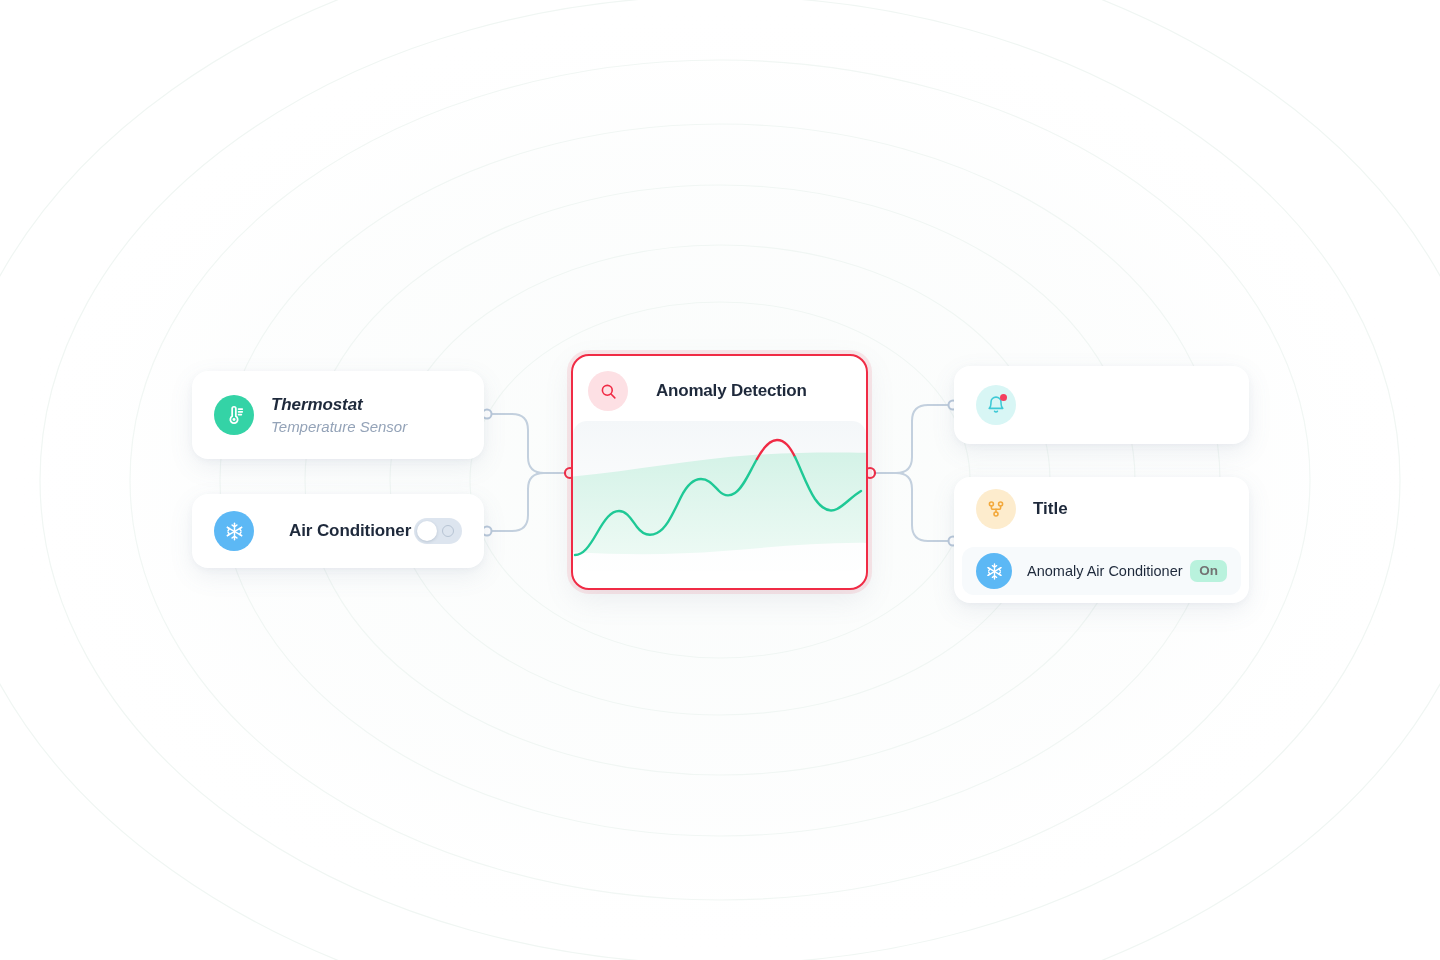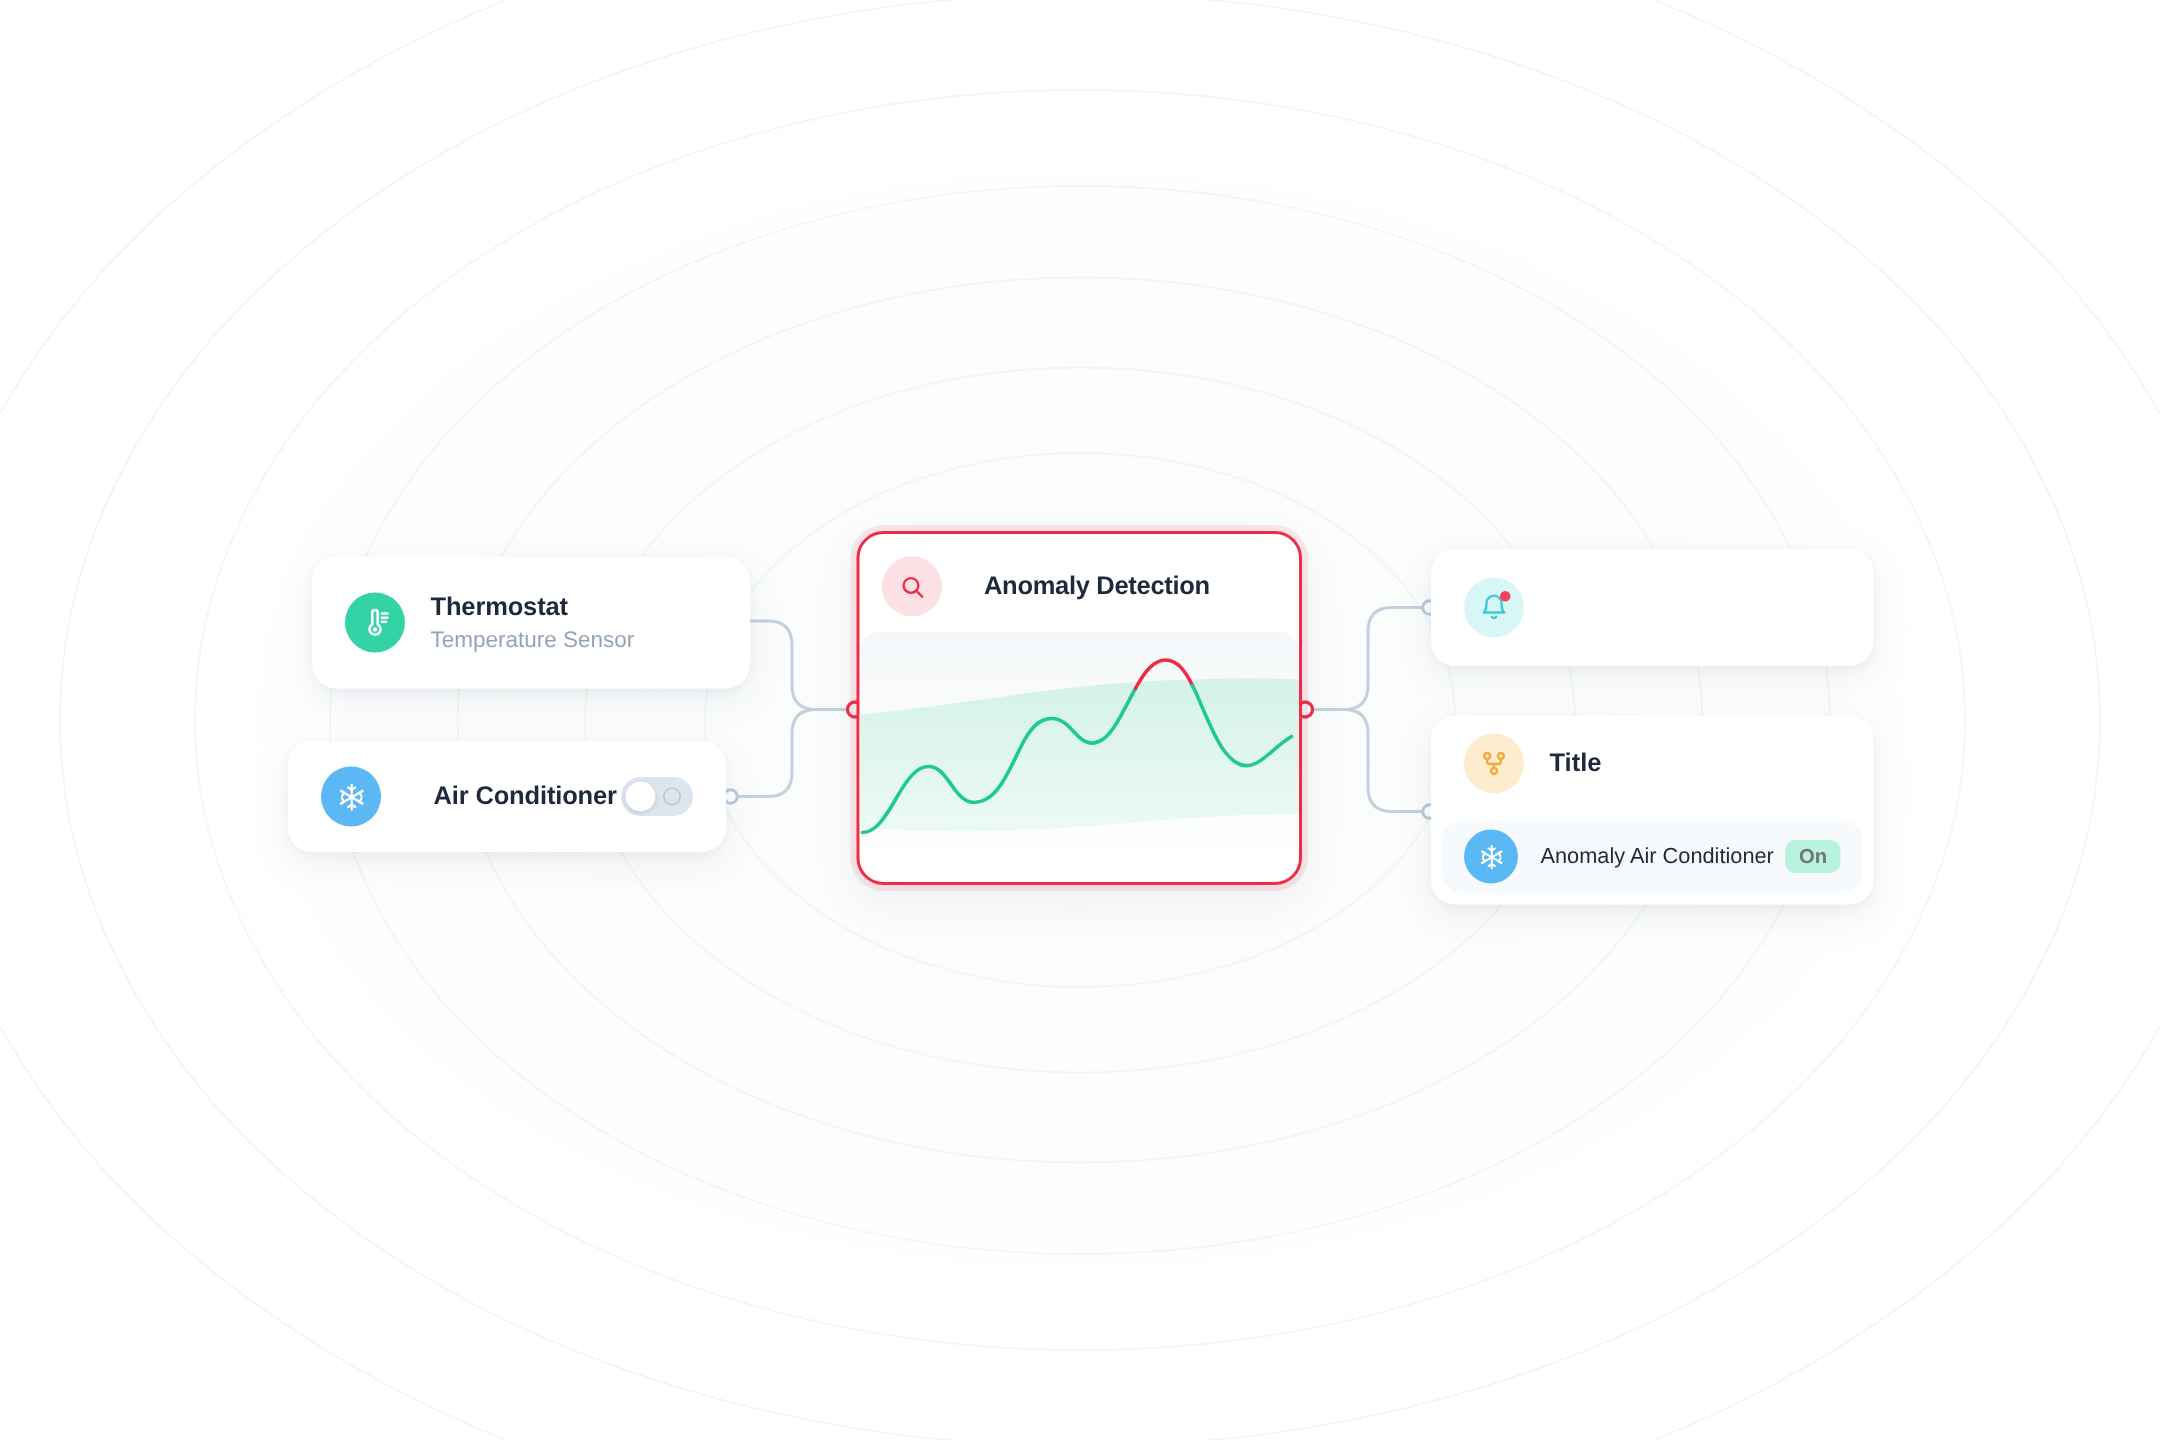--- a/index.html
+++ b/index.html
@@ -67,27 +67,28 @@
 
   .subtitle {
     font-size: 15px;
     color: #94a3b8;
     line-height: 1.3;
     margin-top: 2px;
   }
 
   
   #card-thermostat {
-    left: 208px;
+    left: 192px;
     top: 371px;
     width: 292px;
     height: 88px;
     padding: 0 22px;
     display: flex;
     align-items: center;
+    font-style: italic;
   }
   #card-thermostat .icon-badge { background: #34d3a6; }
   #card-thermostat .texts { margin-left: 17px; }
 
   
   #card-ac {
     left: 192px;
     top: 494px;
     width: 292px;
     height: 74px;

